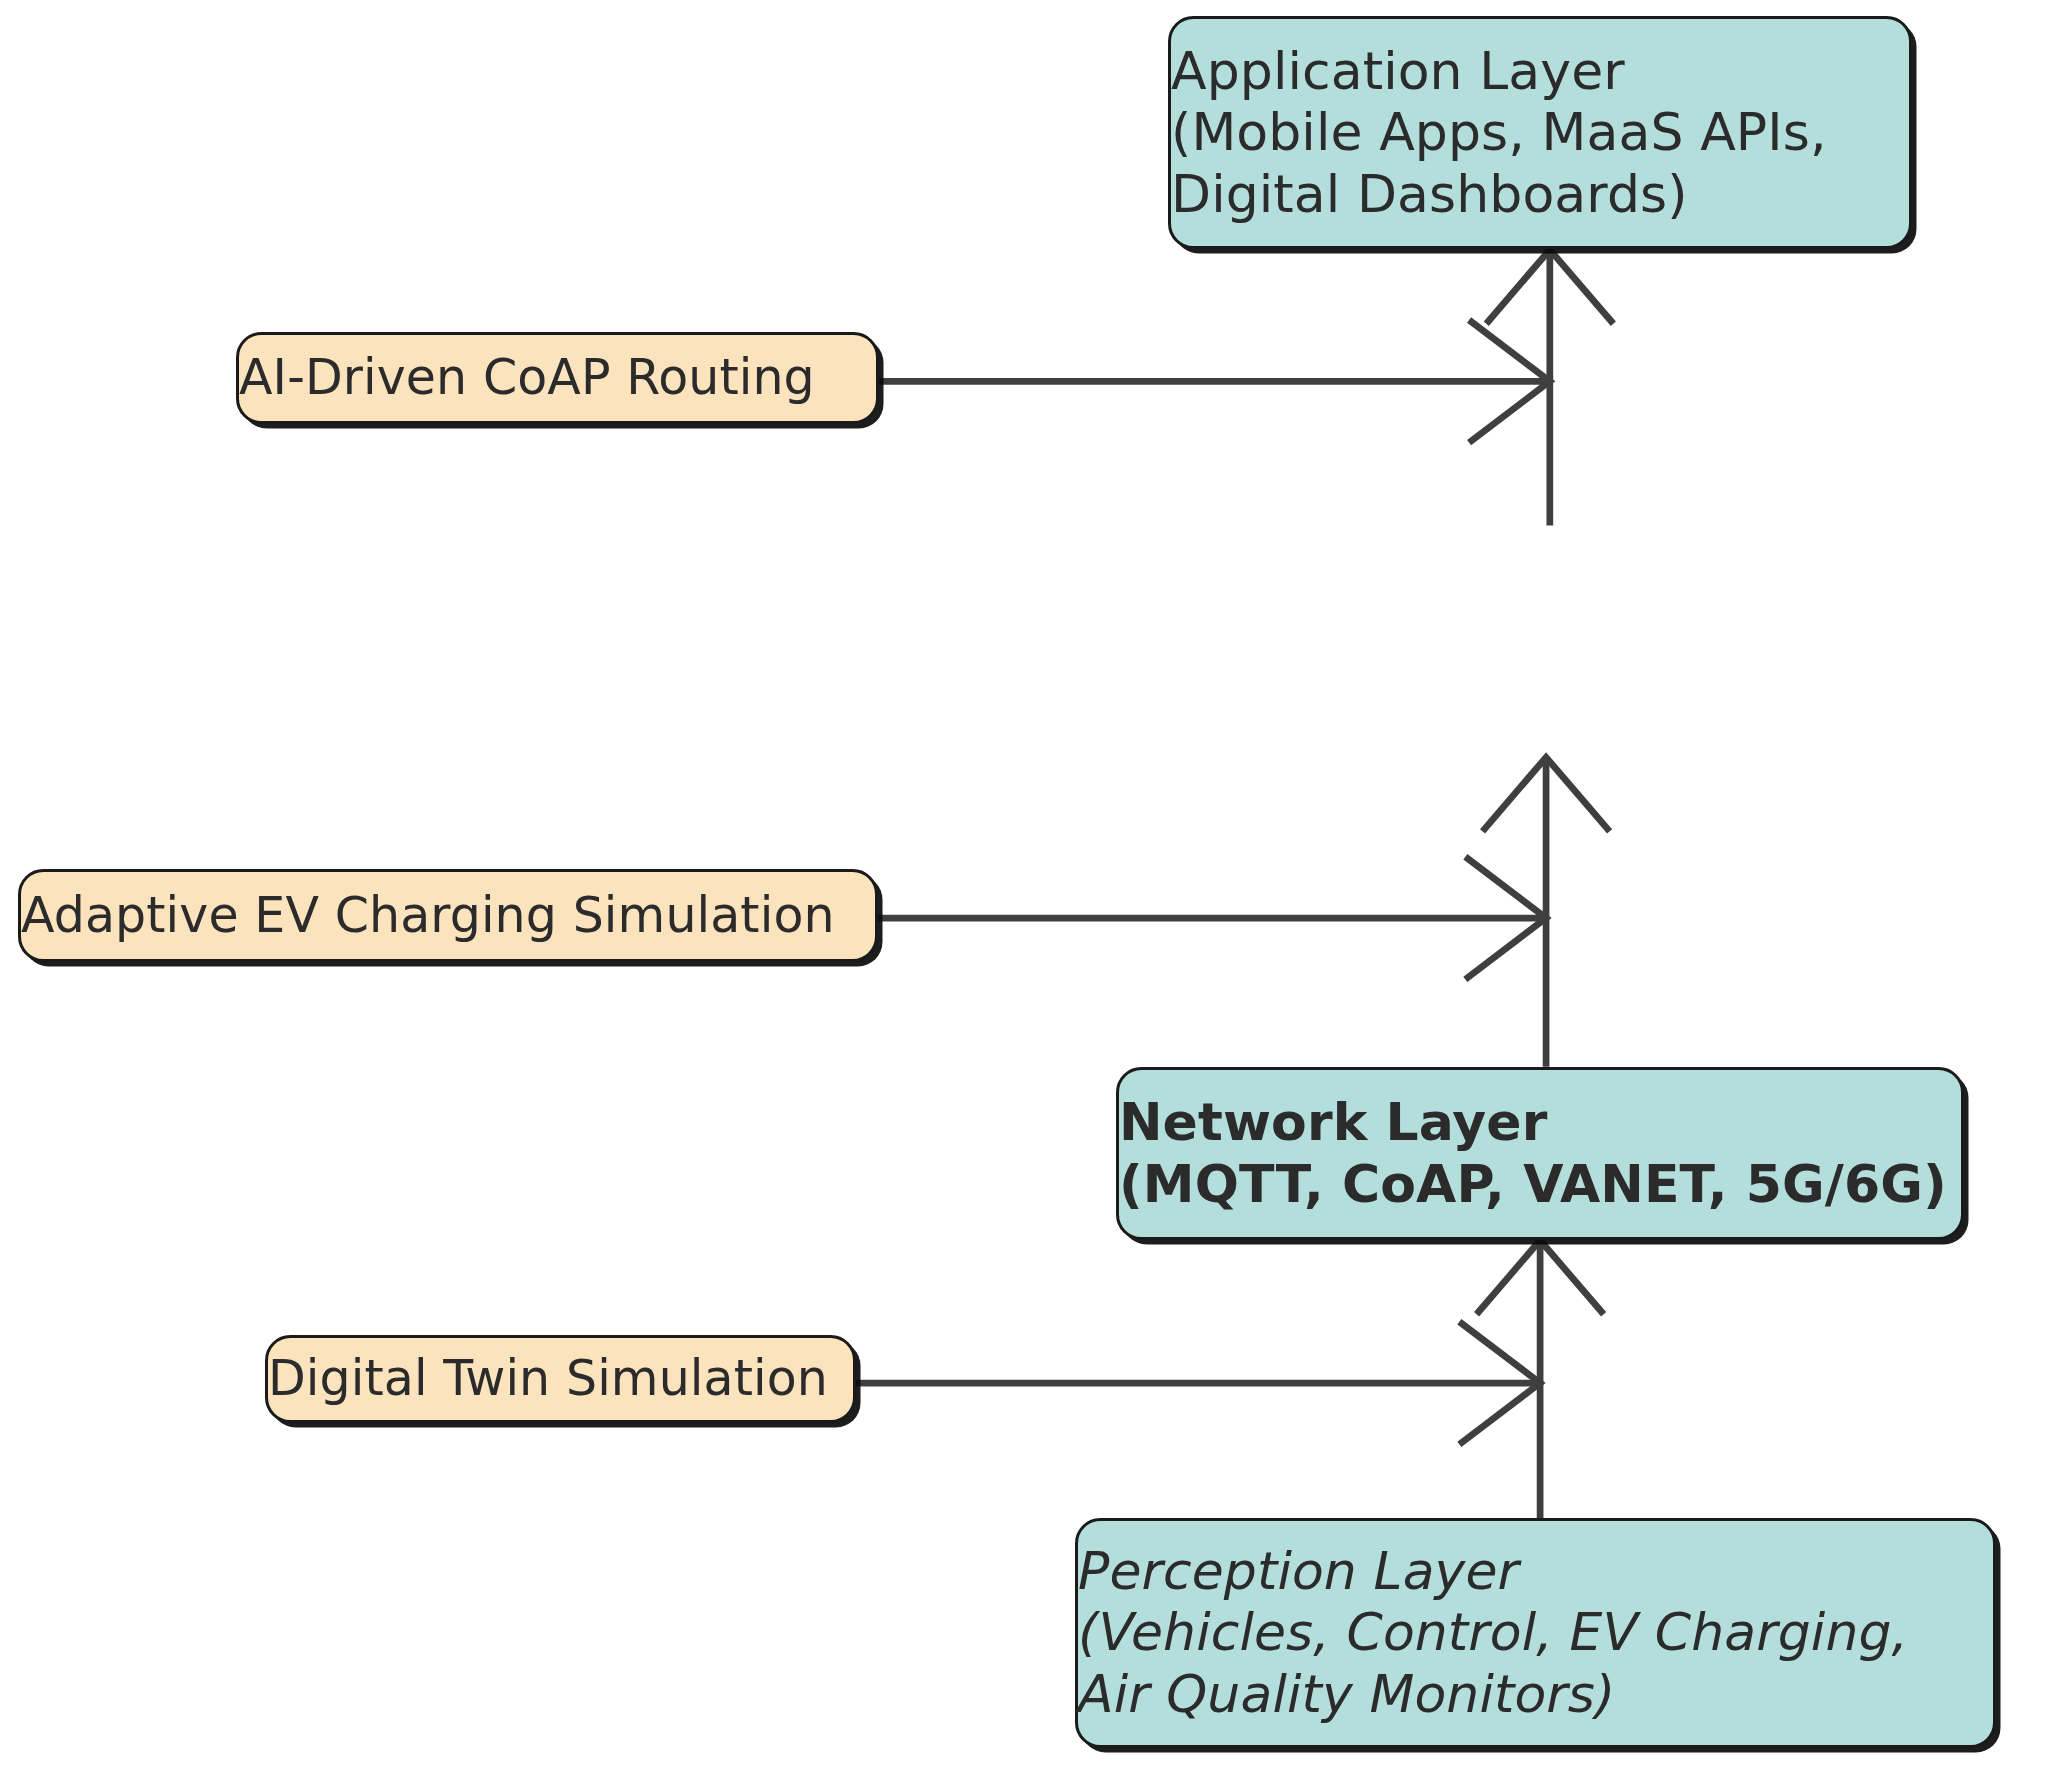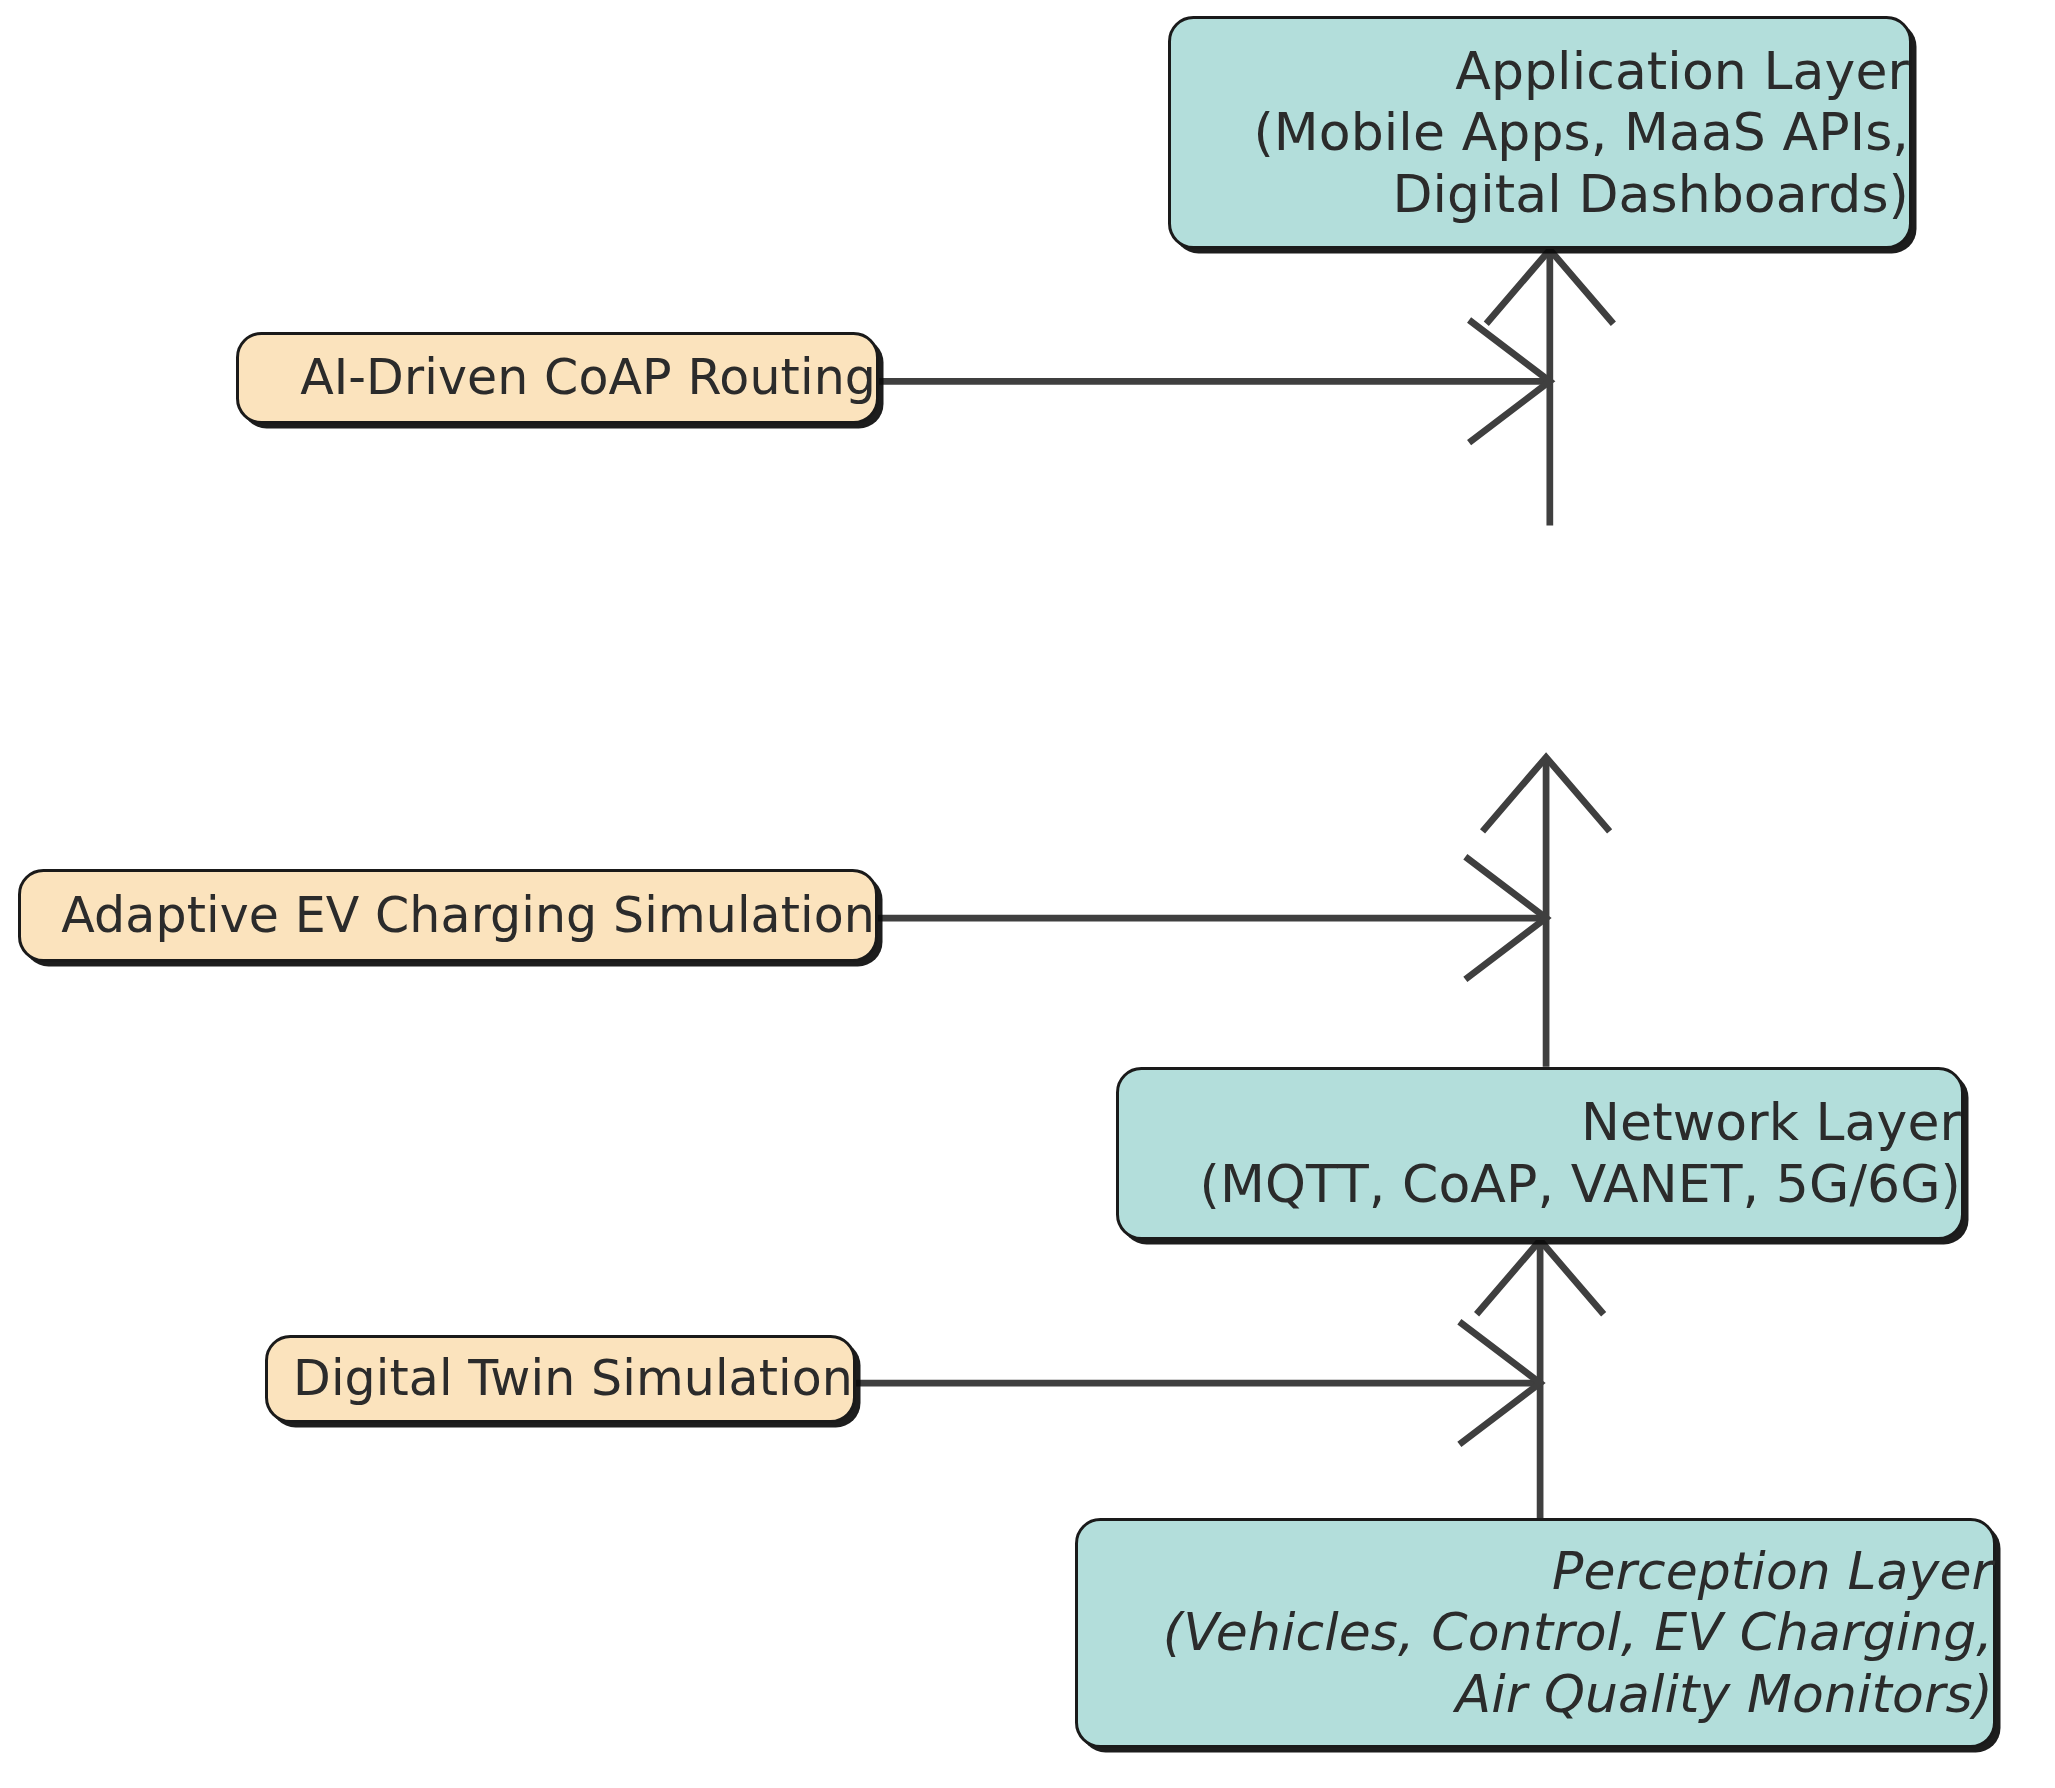--- a/index.html
+++ b/index.html
@@ -21,21 +21,21 @@
     top: 0;
     width: 2056px;
     height: 1789px;
     pointer-events: none;
   }
   .node {
     position: absolute;
     box-sizing: border-box;
     display: flex;
     flex-direction: column;
-    align-items: flex-end;
+    align-items: flex-start;
     justify-content: center;
     border: 3.7px solid #1a1a1a;
     border-radius: 25.4px;
     box-shadow: 5.2px 5.2px 0px -0.7px rgba(10,10,10,0.92);
     text-align: center;
     color: #2b2b2b;
     line-height: 1.18;
     letter-spacing: 0.1px;
     z-index: 2;
   }
@@ -54,20 +54,21 @@
     left: 1168px; top: 16.4px; width: 744px; height: 233px;
     font-size: 52px;
   }
   #node-edgecloud {
     left: 1014px; top: 526px; width: 1026px; height: 232px;
     font-size: 52px;
   }
   #node-network {
     left: 1116px; top: 1067px; width: 848px; height: 173px;
     font-size: 52px;
+    font-weight: bold;
   }
   #node-perception {
     left: 1075px; top: 1518px; width: 921px; height: 230px;
     font-size: 52px;
     font-style: italic;
   }
   #node-green-routing {
     left: 236px; top: 332px; width: 643px; height: 92px;
     font-size: 49px;
   }

